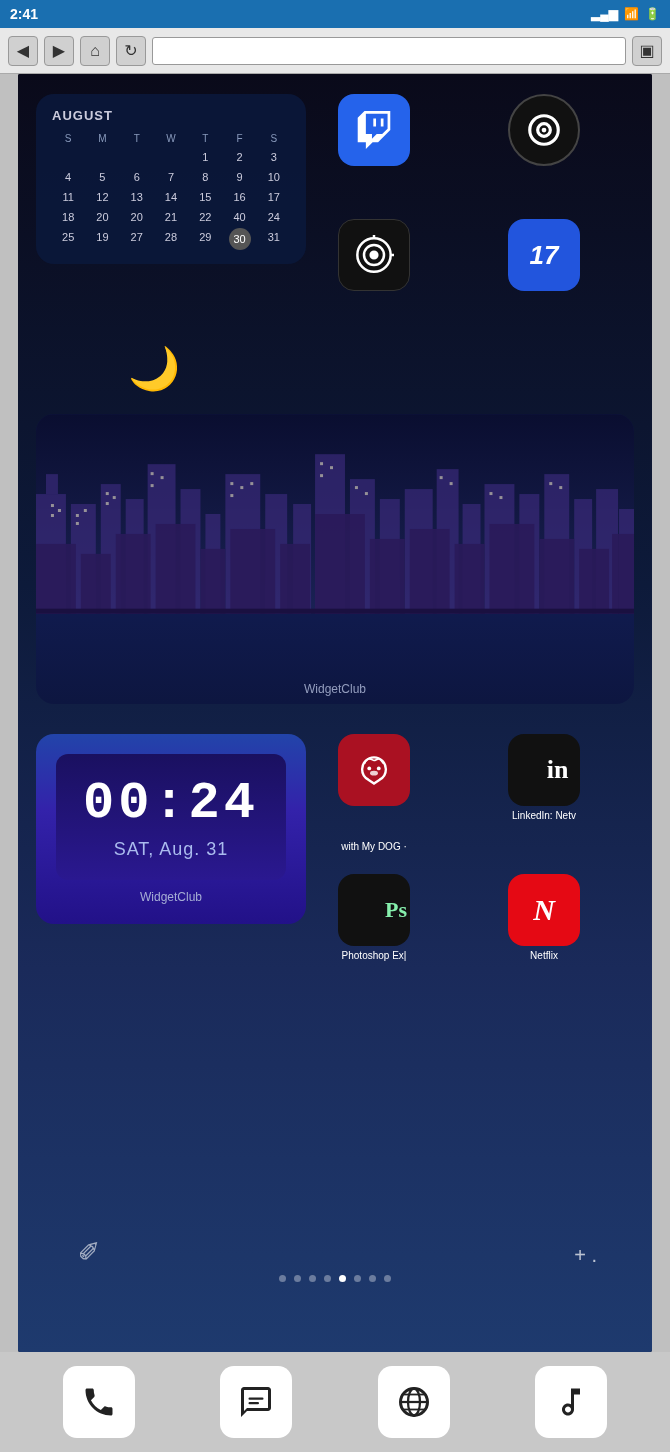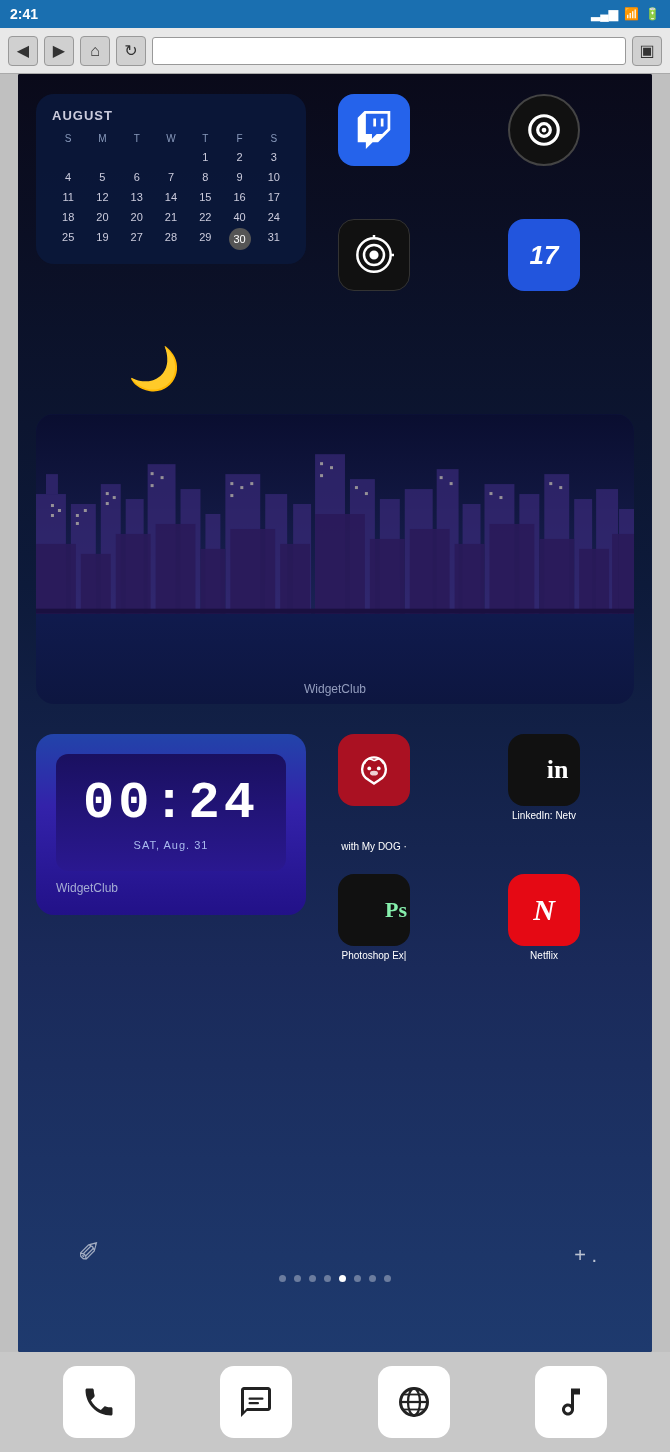--- a/index.html
+++ b/index.html
@@ -232,20 +232,21 @@
     .clock-widget {
       position: absolute;
       top: 660px;
       left: 18px;
       width: 270px;
       background: linear-gradient(180deg, #2244aa 0%, #3322aa 40%, #221188 100%);
       border-radius: 18px;
       padding: 20px;
       display: flex;
       flex-direction: column;
+      align-items: center;
     }
 
     .clock-inner {
       background: linear-gradient(180deg, #1a1060 0%, #2a1890 100%);
       border-radius: 12px;
       width: 100%;
       padding: 20px 10px;
       display: flex;
       flex-direction: column;
       align-items: center;
@@ -253,21 +254,21 @@
 
     .clock-time {
       font-family: 'Courier New', monospace;
       font-size: 52px;
       color: white;
       font-weight: bold;
       letter-spacing: 4px;
     }
 
     .clock-date {
-      font-size: 11px;
+      font-size: 18px;
       color: #aabbee;
       margin-top: 6px;
       letter-spacing: 1px;
     }
 
     .clock-label {
       font-size: 12px;
       color: rgba(180,190,220,0.9);
       margin-top: 10px;
     }

